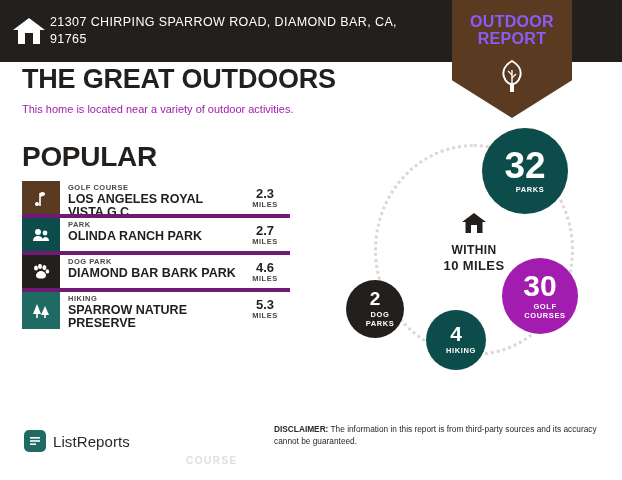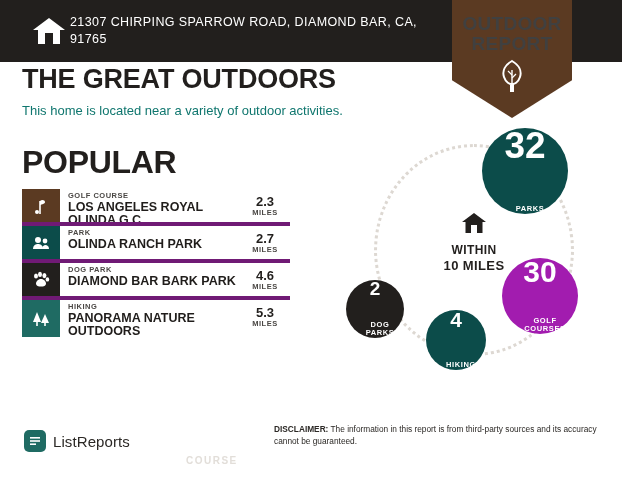--- a/index.html
+++ b/index.html
@@ -15,21 +15,21 @@
   }
 
   
   .header {
     position: relative;
     height: 62px;
     background: #221f1d;
     color: #ffffff;
     display: flex;
     align-items: center;
-    padding: 0 28px;
+    padding: 0 8px;
   }
   .home-icon-wrap {
     width: 42px;
     height: 42px;
     flex: 0 0 42px;
     display: flex;
     align-items: center;
     justify-content: center;
   }
   .address {
@@ -55,22 +55,22 @@
     inset: 0;
     background: #5b3a22;
     clip-path: polygon(0 0, 100% 0, 100% 68%, 50% 100%, 0 68%);
   }
   .badge-text {
     position: absolute;
     top: 14px;
     left: 0;
     right: 0;
     text-align: center;
-    color: #404040;
-    font-size: 19px;
+    color: #8b5cf6;
+    font-size: 16px;
     font-weight: 700;
     line-height: 1.05;
     letter-spacing: 0.3px;
   }
   .badge-tree {
     position: absolute;
     top: 58px;
     left: 0;
     right: 0;
     display: flex;
@@ -81,28 +81,28 @@
   .title-block {
     padding: 2px 0 0 22px;
   }
   .main-title {
     font-size: 27px;
     font-weight: 700;
     letter-spacing: -0.2px;
     margin: 0 0 8px 0;
   }
   .subtitle {
-    font-size: 13px;
-    color: #0f766e;
+    font-size: 11px;
+    color: #a21caf;
     margin: 0;
   }
 
   
   .popular-title {
-    font-size: 32px;
+    font-size: 28px;
     font-weight: 700;
     letter-spacing: -0.3px;
     margin: 26px 0 8px 22px;
   }
 
   .list {
     margin-left: 22px;
     width: 268px;
   }
   .row {
@@ -180,21 +180,21 @@
     height: 212px;
     border: 3px dotted #ddd8d2;
     border-radius: 50%;
   }
   .bubble {
     position: absolute;
     border-radius: 50%;
     display: flex;
     flex-direction: column;
     align-items: center;
-    justify-content: space-between;
+    justify-content: center;
     color: #ffffff;
     text-align: center;
   }
   .bubble .num {
     font-weight: 700;
     line-height: 0.95;
   }
   .bubble .lbl {
     font-size: 7.5px;
     font-weight: 700;
@@ -336,21 +336,21 @@
   <div class="row">
     <div class="row-icon ic-golf">
       <svg width="16" height="18" viewBox="0 0 16 18" aria-hidden="true">
         <path d="M7 17 L7 4" stroke="#ffffff" stroke-width="1.6" fill="none"></path>
         <path d="M7 4 C9 2 12 3 12 5 C12 7 9 7 7 8" fill="#ffffff"></path>
         <circle cx="4" cy="15" r="2" fill="#ffffff"></circle>
       </svg>
     </div>
     <div class="row-text">
       <div class="row-cat">GOLF COURSE</div>
-      <div class="row-name">LOS ANGELES ROYAL OLINDA G C</div>
+      <div class="row-name">LOS ANGELES ROYAL VISTA G C</div>
     </div>
     <div class="row-dist">
       <div class="dist-num">2.3</div>
       <div class="dist-unit">MILES</div>
     </div>
   </div>
 
   <div class="row">
     <div class="row-icon ic-park">
       <svg width="18" height="16" viewBox="0 0 18 16" aria-hidden="true">
@@ -394,21 +394,21 @@
     <div class="row-icon ic-hike">
       <svg width="20" height="18" viewBox="0 0 20 18" aria-hidden="true">
         <path d="M6 2 L10 12 L2 12 Z" fill="#ffffff"></path>
         <rect x="5.2" y="12" width="1.6" height="4" fill="#ffffff"></rect>
         <path d="M14 4 L18 13 L10 13 Z" fill="#ffffff"></path>
         <rect x="13.2" y="13" width="1.6" height="3" fill="#ffffff"></rect>
       </svg>
     </div>
     <div class="row-text">
       <div class="row-cat">HIKING</div>
-      <div class="row-name">PANORAMA NATURE OUTDOORS</div>
+      <div class="row-name">SPARROW NATURE PRESERVE</div>
     </div>
     <div class="row-dist">
       <div class="dist-num">5.3</div>
       <div class="dist-unit">MILES</div>
     </div>
   </div>
 
 </div>
 
 <div class="graphic">

